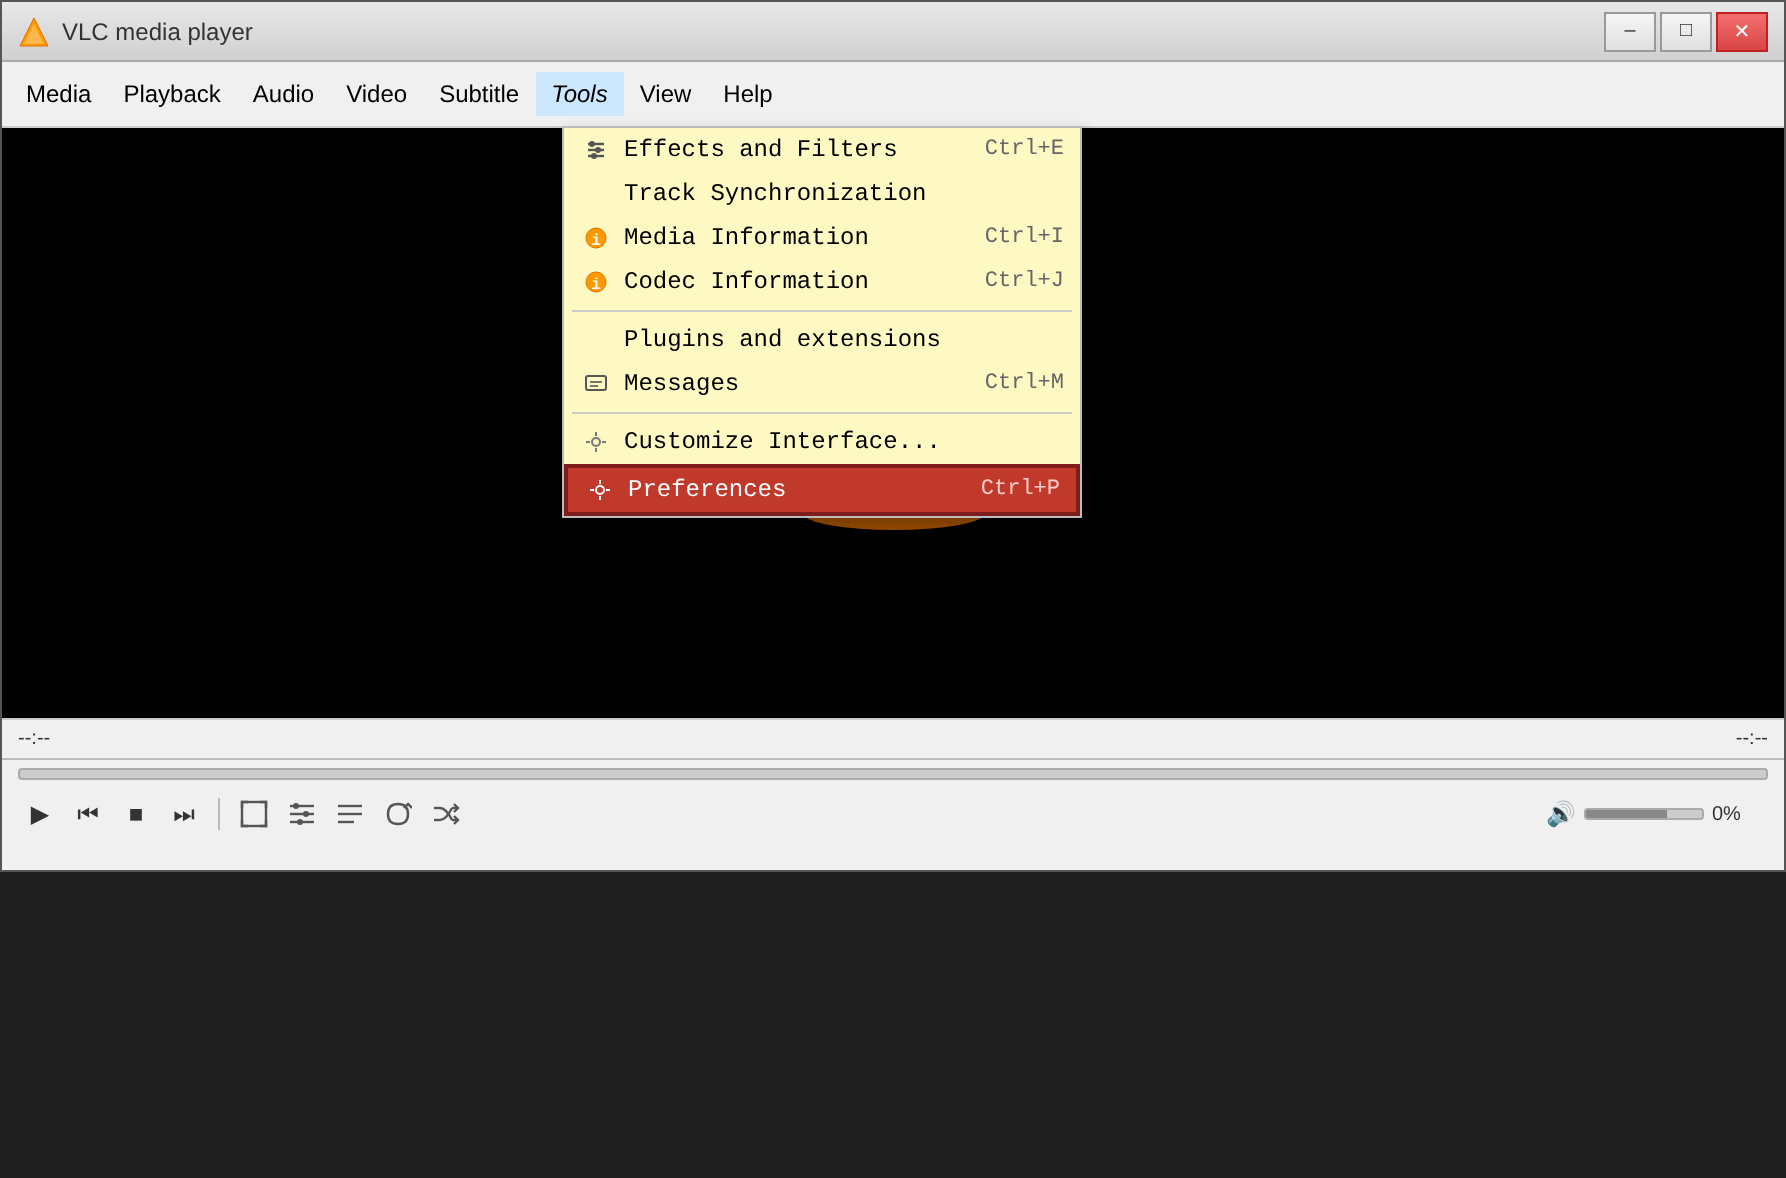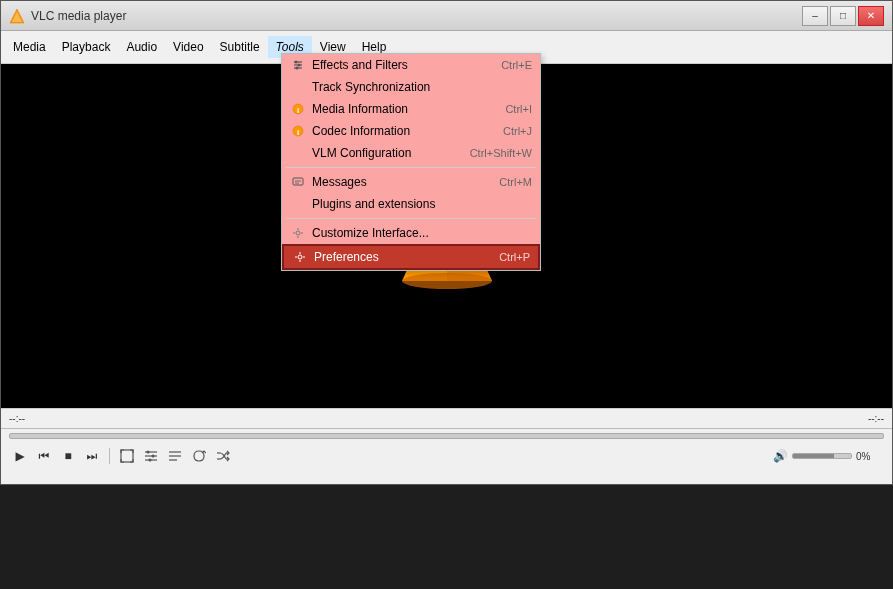--- a/index.html
+++ b/index.html
@@ -8,21 +8,21 @@
       height: 589px;
       font-family: 'Segoe UI', Tahoma, sans-serif;
       font-size: 12px;
       background: #1e1e1e;
       overflow: hidden;
     }
 
     
     .window {
       width: 893px;
-      height: 485px;
+      height: 436px;
       border: 1px solid #555;
       display: flex;
       flex-direction: column;
       background: #f0f0f0;
     }
 
     .title-bar {
       height: 30px;
       background: linear-gradient(to bottom, #e8e8e8, #d0d0d0);
       display: flex;
@@ -90,27 +90,28 @@
     }
 
     .menu-item.active {
       background: #cce8ff;
       font-style: italic;
     }
 
     
     .dropdown {
       position: absolute;
-      top: 22px;
+      top: 32px;
       left: 280px;
-      background: #fca5a5;
+      background: #fef9c3;
       border: 1px solid #bbb;
       box-shadow: 2px 2px 6px rgba(0,0,0,0.2);
       min-width: 260px;
       z-index: 1000;
+      font-family: Liberation Mono, monospace;
     }
 
     .dropdown-item {
       display: flex;
       align-items: center;
       padding: 4px 8px 4px 30px;
       cursor: pointer;
       font-size: 12px;
       color: #000;
       position: relative;
@@ -326,44 +327,39 @@
         <span class="item-icon">
           <svg width="12" height="12" viewBox="0 0 12 12">
               <circle cx="6" cy="6" r="5" fill="#f90" stroke="#e07000" stroke-width="0.5"></circle>
               <text x="6" y="9.5" text-anchor="middle" font-size="8" fill="white" font-weight="bold">i</text>
             </svg>
         </span>
         <span>Codec Information</span>
         <span class="shortcut">Ctrl+J</span>
       </div>
 
+
+
+      <div class="dropdown-separator"></div>
+
       <div class="dropdown-item">
         <span class="item-icon"></span>
-        <span>VLM Configuration</span>
-        <span class="shortcut">Ctrl+Shift+W</span>
-      </div>
-
-
-      <div class="dropdown-separator"></div>
+        <span>Plugins and extensions</span>
+      </div>
 
       <div class="dropdown-item">
         <span class="item-icon">
           <svg width="12" height="12" viewBox="0 0 12 12">
               <rect x="1" y="2" width="10" height="7" rx="1" fill="none" stroke="#555" stroke-width="1"></rect>
               <line x1="3" y1="5" x2="9" y2="5" stroke="#555" stroke-width="0.8"></line>
               <line x1="3" y1="7" x2="7" y2="7" stroke="#555" stroke-width="0.8"></line>
             </svg>
         </span>
         <span>Messages</span>
         <span class="shortcut">Ctrl+M</span>
-      </div>
-
-      <div class="dropdown-item">
-        <span class="item-icon"></span>
-        <span>Plugins and extensions</span>
       </div>
 
       <div class="dropdown-separator"></div>
 
       <div class="dropdown-item">
         <span class="item-icon">
           <svg width="12" height="12" viewBox="0 0 12 12">
               <circle cx="6" cy="6" r="2" fill="none" stroke="#777" stroke-width="1"></circle>
               <line x1="6" y1="1" x2="6" y2="3" stroke="#777" stroke-width="1"></line>
               <line x1="6" y1="9" x2="6" y2="11" stroke="#777" stroke-width="1"></line>

